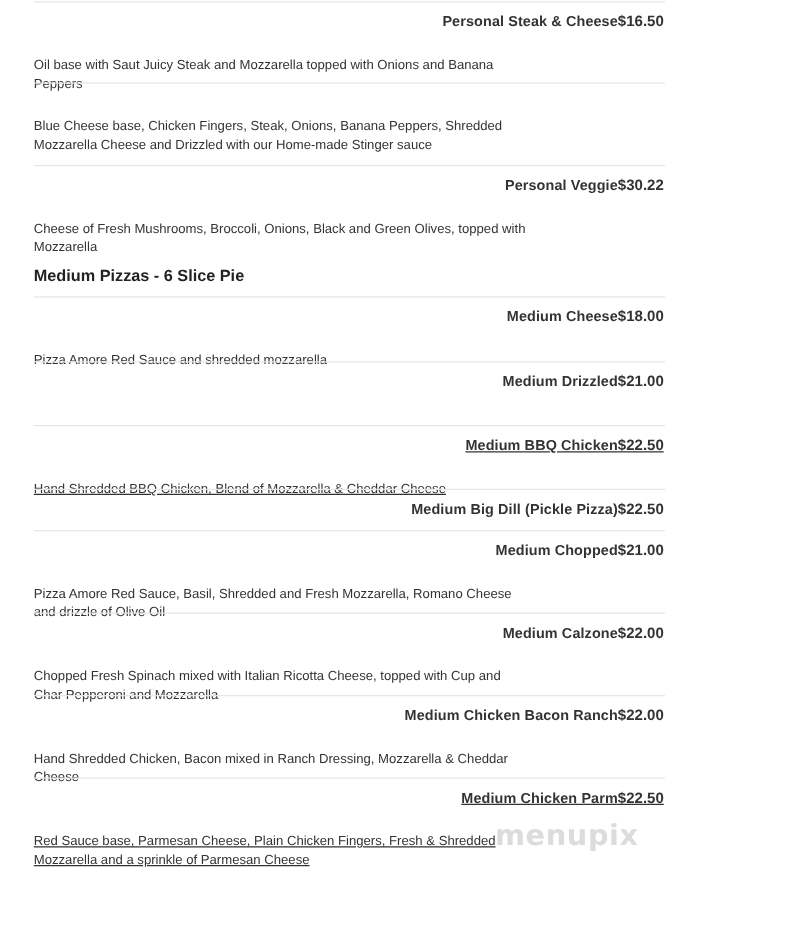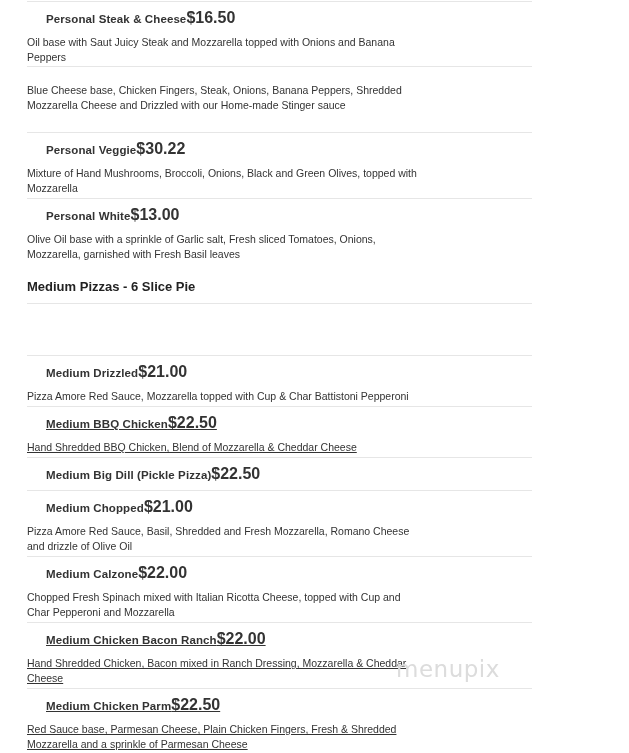--- a/index.html
+++ b/index.html
@@ -22,40 +22,40 @@
       width: 505px;
     }
     .item {
       position: relative;
       border-top: 1px solid #e6e6e6;
       padding: 8px 0 10px 0;
       box-sizing: border-box;
     }
     .item-head {
       display: flex;
-      justify-content: flex-start;
+      justify-content: flex-end;
       align-items: baseline;
       margin-left: 19px;
     }
     .item-name {
       font-size: 11.5px;
       font-weight: bold;
       color: #333333;
       line-height: 15px;
       letter-spacing: 0.1px;
     }
     .item-price {
-      font-size: 16px;
+      font-size: 12px;
       font-weight: bold;
       color: #333333;
       line-height: 15px;
       padding-right: 1px;
     }
     .item-desc {
-      margin-top: 8px;
+      margin-top: 19px;
       font-size: 10.5px;
       line-height: 15px;
       color: #333333;
       width: 395px;
     }
     .section-title {
       font-size: 13px;
       font-weight: bold;
       color: #222222;
       margin: 0;
@@ -63,21 +63,21 @@
       line-height: 20px;
     }
     .watermark {
       position: absolute;
       left: 396px;
       top: 656px;
       font-family: "DejaVu Sans", sans-serif;
       font-size: 23px;
       color: #dcdcdc;
       letter-spacing: 0.5px;
-      font-weight: 400;
+      font-weight: 700;
       pointer-events: none;
     }
   </style>
 </head>
 <body>
 
 <div class="menu">
 
   <div style="padding-top:1px;">
 
@@ -91,44 +91,41 @@
 
     <div class="item" style="height:66px;">
       <div class="item-desc">Blue Cheese base, Chicken Fingers, Steak, Onions, Banana Peppers, Shredded Mozzarella Cheese and Drizzled with our Home-made Stinger sauce</div>
     </div>
 
     <div class="item" style="height:66px;">
       <div class="item-head">
         <span class="item-name">Personal Veggie</span>
         <span class="item-price">$30.22</span>
       </div>
-      <div class="item-desc">Mixture of Hand Mushrooms, Broccoli, Onions, Black and Green Olives, topped with Mozzarella</div>
+      <div class="item-desc">Cheese of Fresh Mushrooms, Broccoli, Onions, Black and Green Olives, topped with Mozzarella</div>
     </div>
 
-    <div class="item" style="height:66px;">
-      <div class="item-head">
-        <span class="item-name">Personal White</span>
-        <span class="item-price">$13.00</span>
-      </div>
-      <div class="item-desc">Olive Oil base with a sprinkle of Garlic salt, Fresh sliced Tomatoes, Onions, Mozzarella, garnished with Fresh Basil leaves</div>
-    </div>
   </div>
 
   <div>
     <h2 class="section-title" style="margin-top:13px; height:26px;">Medium Pizzas - 6 Slice Pie</h2>
 
     <div class="item" style="height:52px;">
+      <div class="item-head">
+        <span class="item-name">Medium Cheese</span>
+        <span class="item-price">$18.00</span>
+      </div>
+      <div class="item-desc">Pizza Amore Red Sauce and shredded mozzarella</div>
     </div>
 
     <div class="item" style="height:51px;">
       <div class="item-head">
         <span class="item-name">Medium Drizzled</span>
         <span class="item-price">$21.00</span>
       </div>
-      <div class="item-desc" style="width:420px;">Pizza Amore Red Sauce, Mozzarella topped with Cup &amp; Char Battistoni Pepperoni</div>
     </div>
 
     <div class="item" style="height:51px;text-decoration:underline;">
       <div class="item-head">
         <span class="item-name">Medium BBQ Chicken</span>
         <span class="item-price">$22.50</span>
       </div>
       <div class="item-desc">Hand Shredded BBQ Chicken, Blend of Mozzarella &amp; Cheddar Cheese</div>
     </div>
 
@@ -148,21 +145,21 @@
     </div>
 
     <div class="item" style="height:66px;">
       <div class="item-head">
         <span class="item-name">Medium Calzone</span>
         <span class="item-price">$22.00</span>
       </div>
       <div class="item-desc">Chopped Fresh Spinach mixed with Italian Ricotta Cheese, topped with Cup and Char Pepperoni and Mozzarella</div>
     </div>
 
-    <div class="item" style="height:66px;text-decoration:underline;">
+    <div class="item" style="height:66px;">
       <div class="item-head">
         <span class="item-name">Medium Chicken Bacon Ranch</span>
         <span class="item-price">$22.00</span>
       </div>
       <div class="item-desc" style="width:405px;">Hand Shredded Chicken, Bacon mixed in Ranch Dressing, Mozzarella &amp; Cheddar Cheese</div>
     </div>
 
     <div class="item" style="height:66px;text-decoration:underline;">
       <div class="item-head">
         <span class="item-name">Medium Chicken Parm</span>

